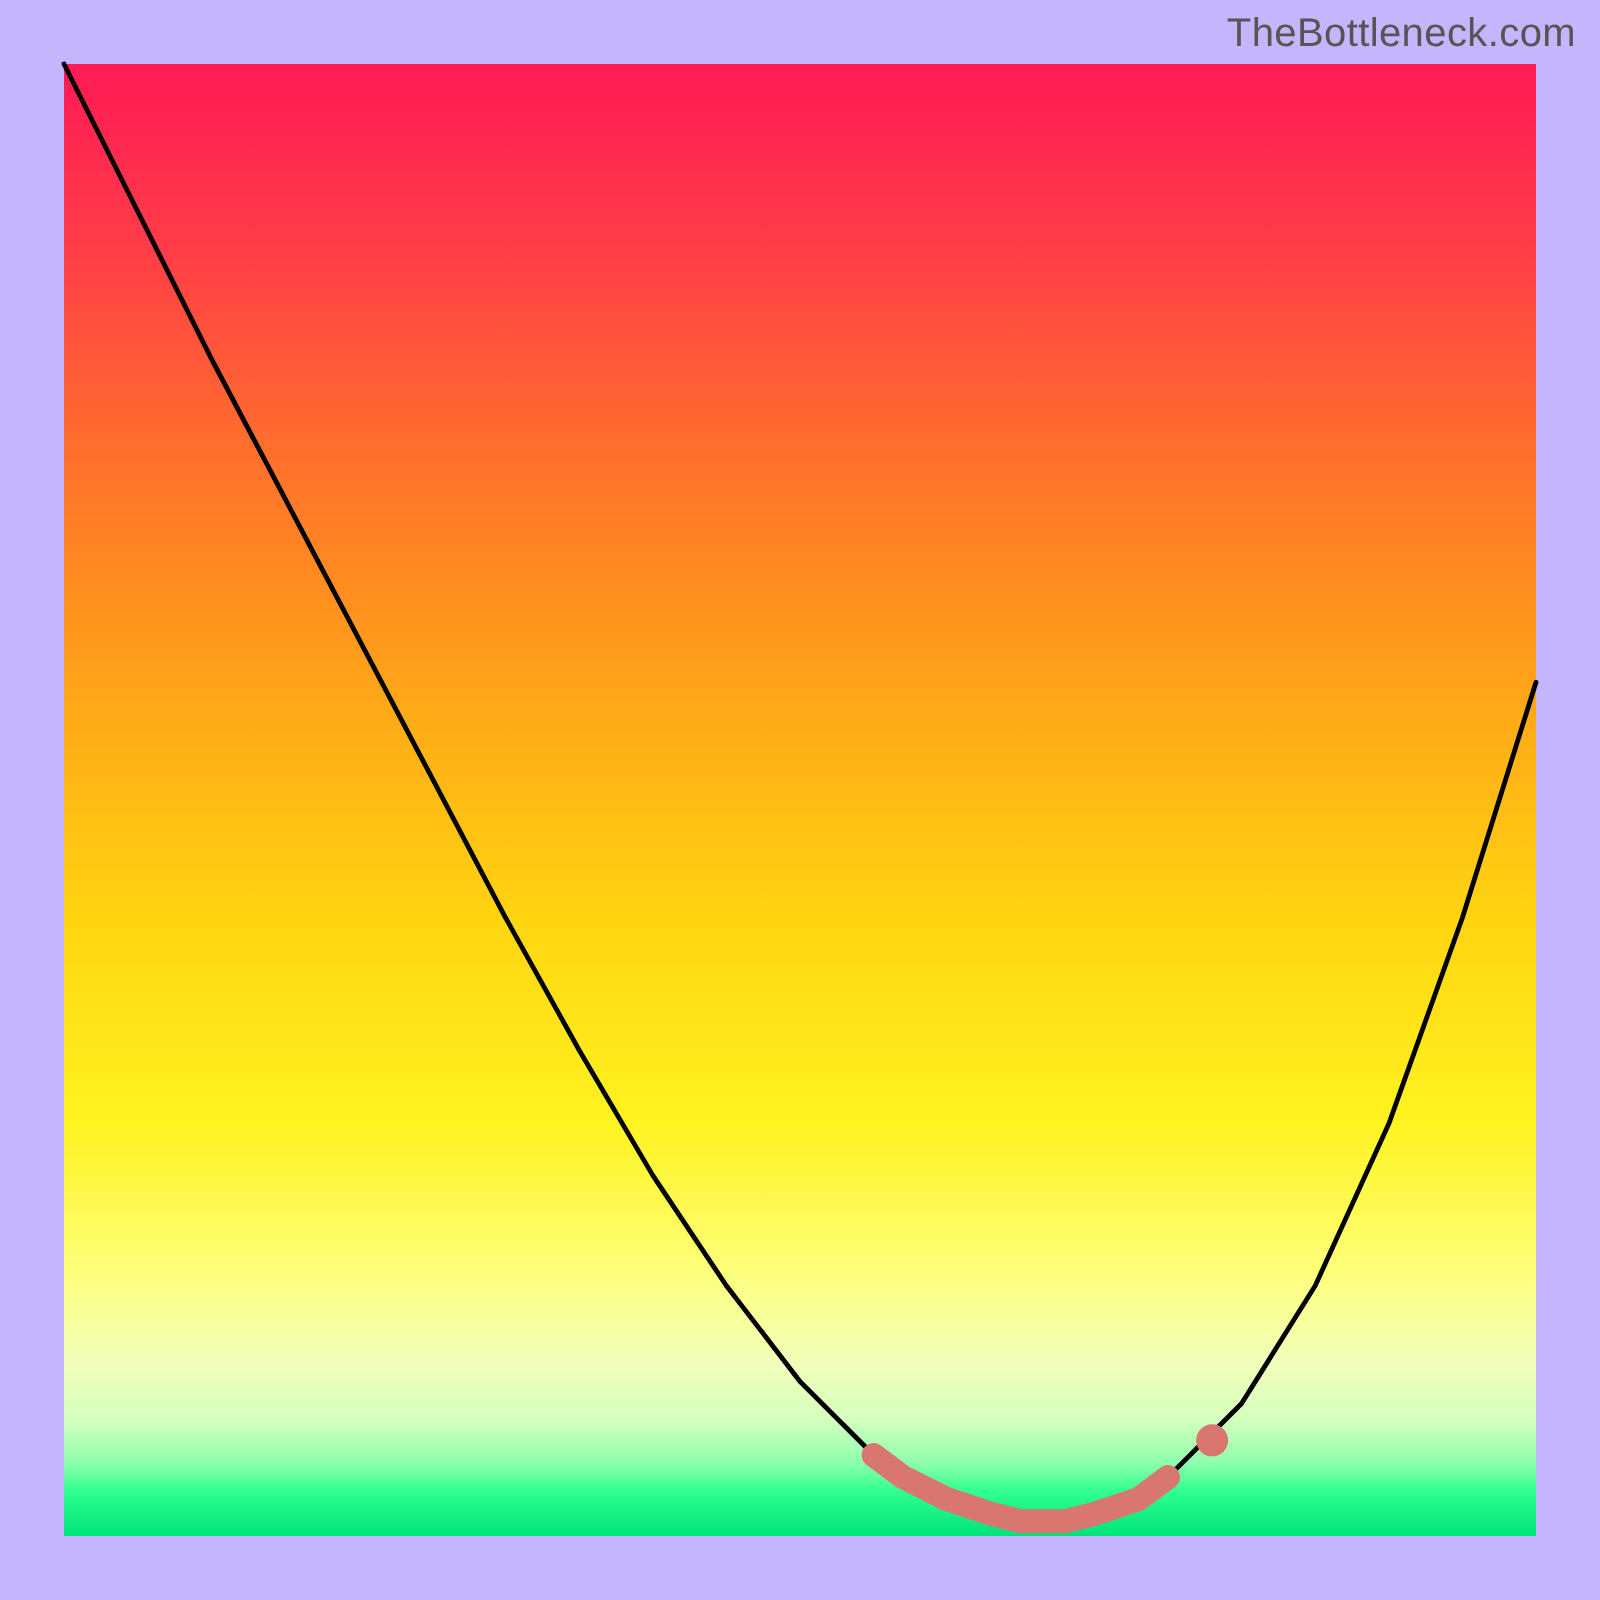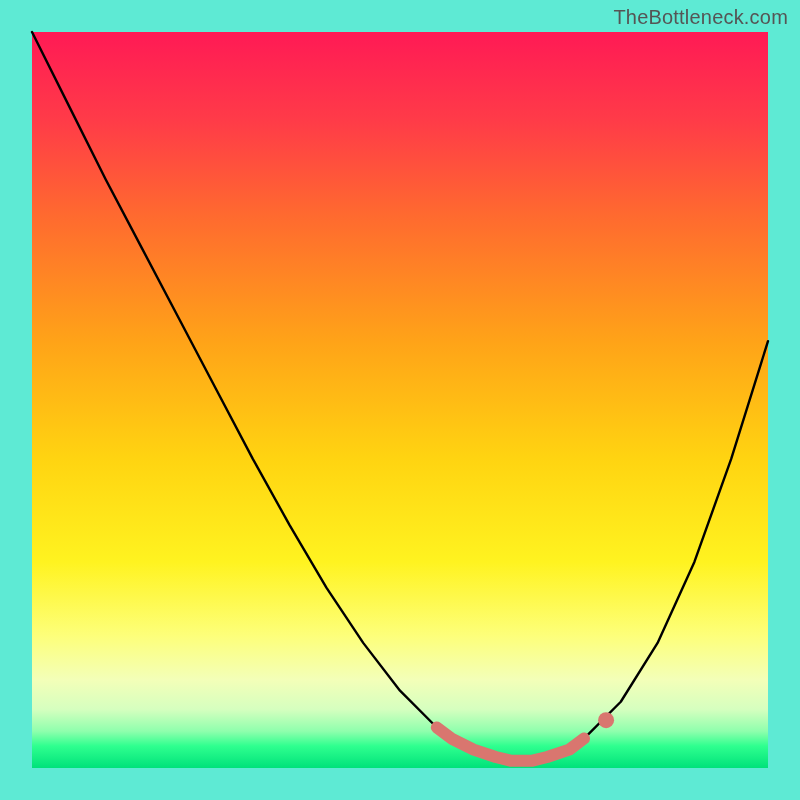--- a/index.html
+++ b/index.html
@@ -8,21 +8,21 @@
     width: 800px;
     height: 800px;
     background: #000;
     overflow: hidden;
     font-family: Arial, Helvetica, sans-serif;
   }
   .frame {
     position: relative;
     width: 800px;
     height: 800px;
-    background: #5eead4;
+    background: #c4b5fd;
   }
   .plot-area {
     position: absolute;
     left: 32px;
     top: 32px;
     width: 736px;
     height: 736px;
     background: linear-gradient(to bottom,
       #ff1a55 0%,
       #ff3b48 12%,

